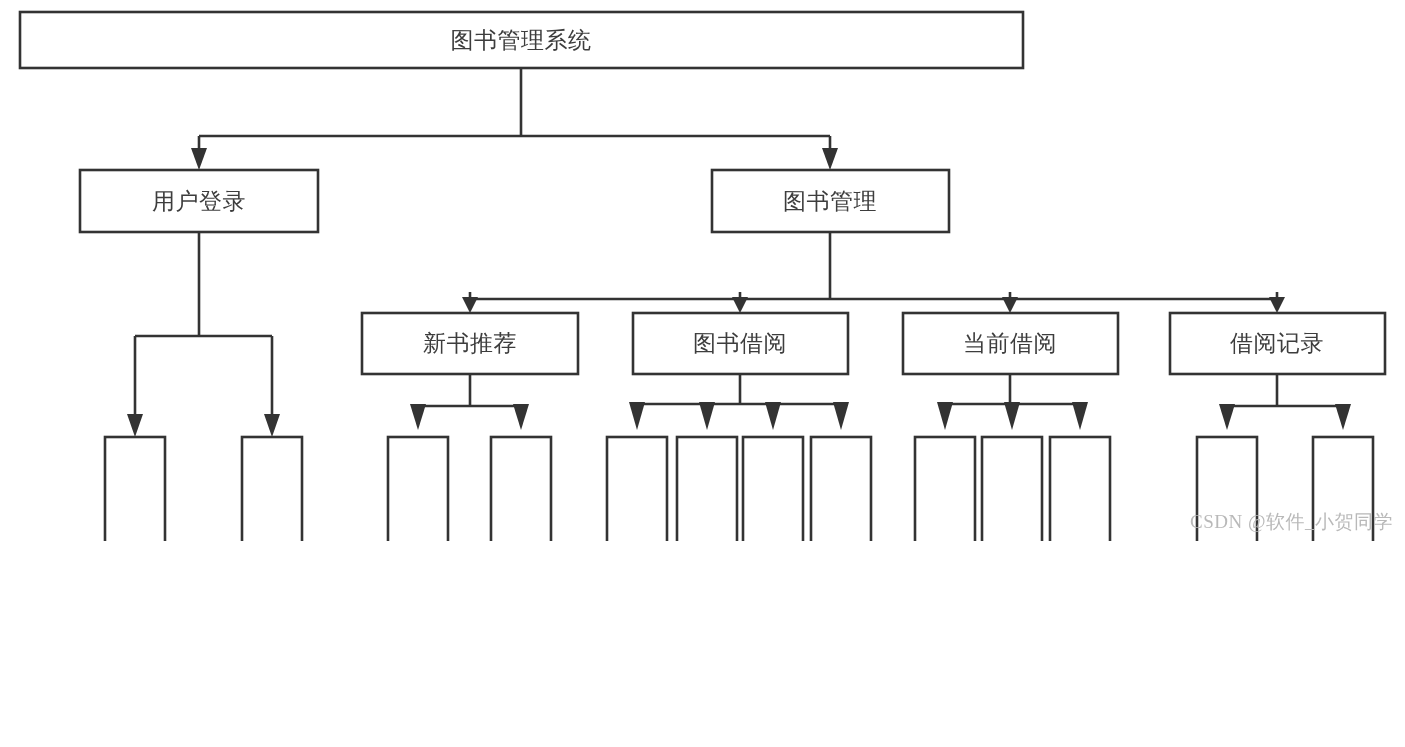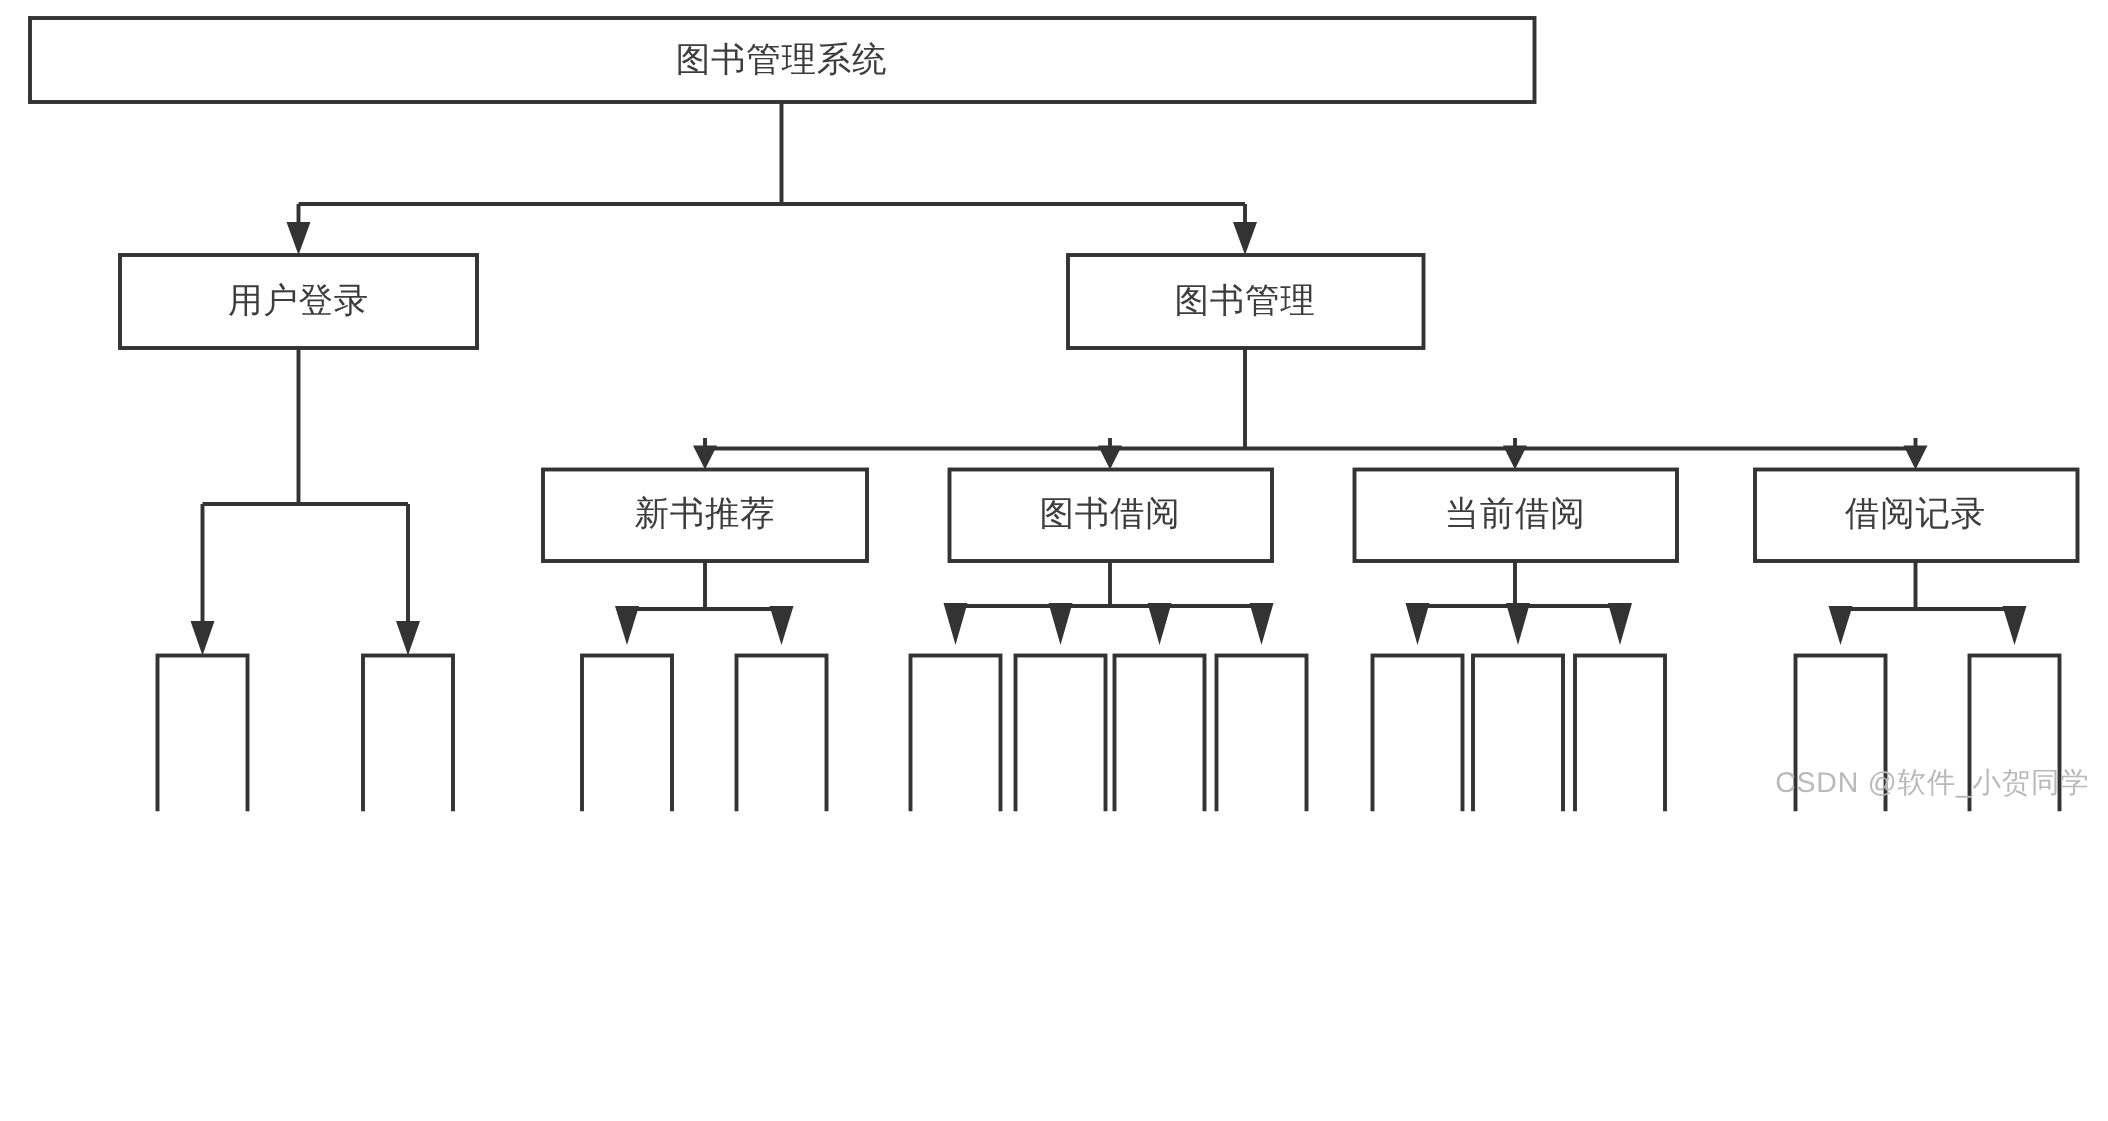--- a/index.html
+++ b/index.html
@@ -64,21 +64,21 @@
     display: flex;
     align-items: center;
     justify-content: center;
     pointer-events: none;
   }
   .watermark {
     position: absolute;
     right: 12px;
     bottom: 6px;
     color: #b9b9b9;
-    font-family: Liberation Sans, sans-serif;
+    font-family: Liberation Serif, serif;
     font-size: 19px;
     letter-spacing: 0.5px;
     white-space: nowrap;
   }
 </style>
 </head>
 <body>
 
 <div id="diagram-root">
 

